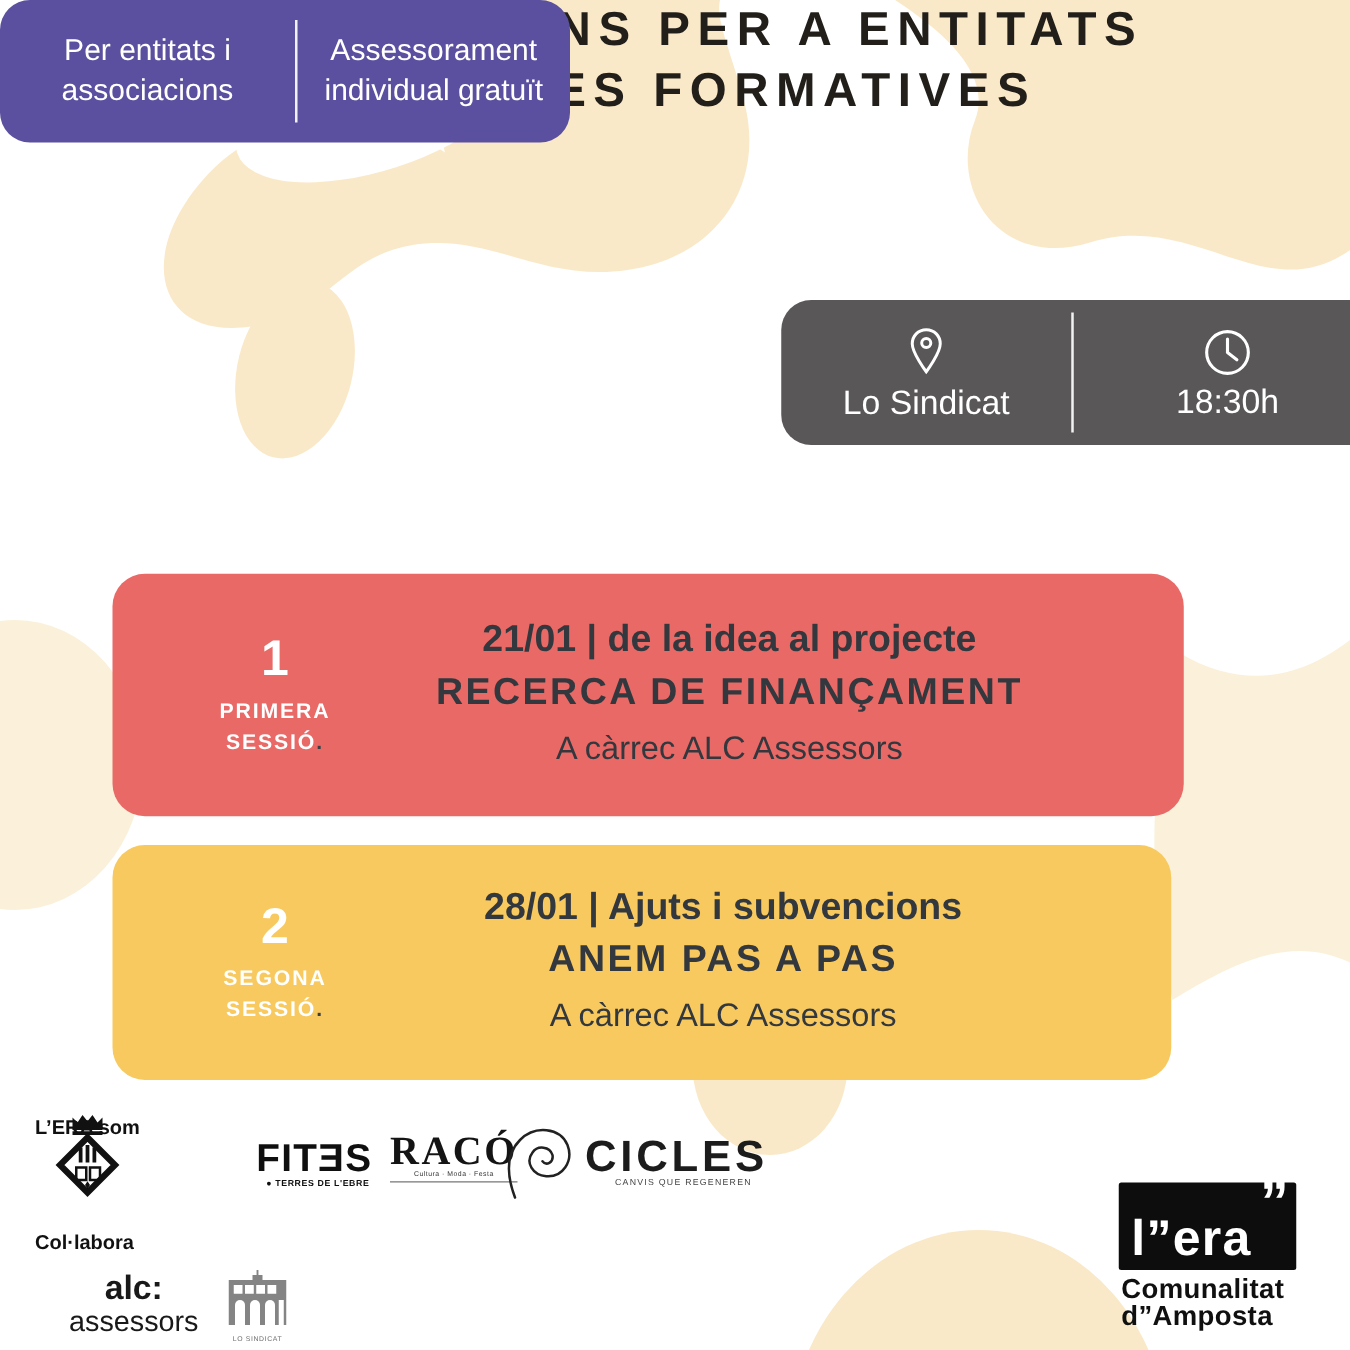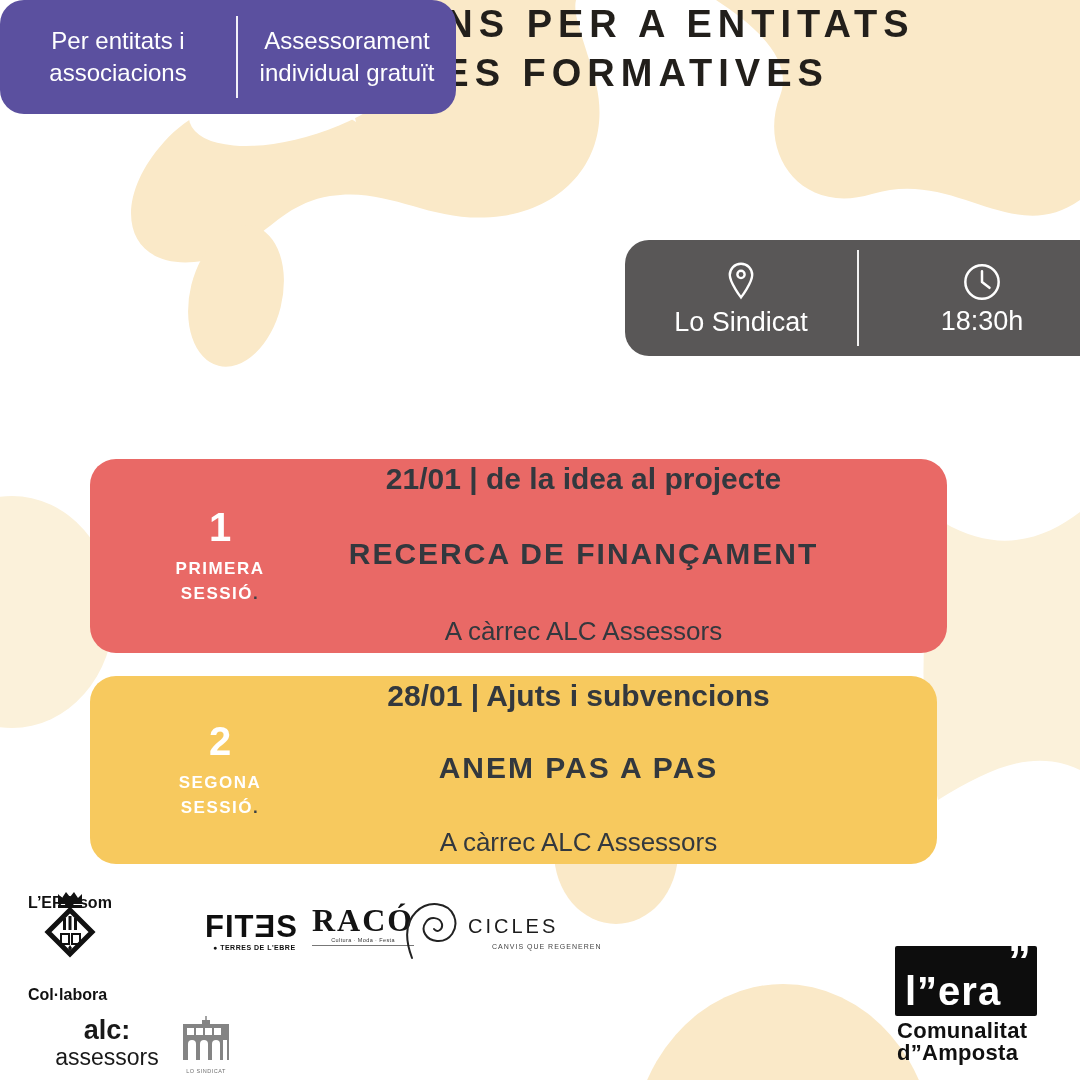--- a/index.html
+++ b/index.html
@@ -35,37 +35,37 @@
   
   .card{left:90px;border-radius:26px;}
   .card.s1{top:459px;width:857px;height:194px;background:#E96966;}
   .card.s2{top:676px;width:847px;height:188px;background:#F7C95E;}
   .card-left{position:absolute;left:40px;top:0;bottom:0;width:180px;text-align:center;
     display:flex;flex-direction:column;justify-content:center;color:#fff;}
   .card-num{font-size:40px;font-weight:800;line-height:42px;margin-bottom:8px;}
   .card-ord{font-size:17px;font-weight:800;letter-spacing:1.5px;line-height:25px;}
   .dark-dot{color:#3a3f45;}
   .card-body{position:absolute;left:210px;right:80px;top:0;bottom:0;text-align:center;
-    display:flex;flex-direction:column;justify-content:space-between;color:#33383E;}
+    display:flex;flex-direction:column;justify-content:center;color:#33383E;}
   .card-headline{font-size:30px;font-weight:700;line-height:40px;}
   .card-topic{font-size:30px;font-weight:800;letter-spacing:2px;line-height:44px;}
   .card-speaker{font-size:26px;font-weight:400;line-height:44px;}
 
   
   .sec-head{font-size:16px;font-weight:700;color:#111;}
   .ajt-text{left:100px;top:903px;font-size:19px;font-weight:700;color:#1b1b1b;line-height:25px;}
   .fites{left:205px;top:911px;color:#0f0f0f;}
   .fites-name{font-size:31px;font-weight:800;letter-spacing:1px;line-height:32px;}
   .fites-tag{font-size:7px;font-weight:700;letter-spacing:.5px;margin-top:1px;padding-left:8px;}
   .raco{left:312px;top:903px;color:#141414;text-align:center;}
   .raco-name{font-family:"Liberation Serif",serif;font-size:32px;font-weight:700;letter-spacing:2px;line-height:34px;}
   .raco-tag{font-size:5.5px;letter-spacing:.4px;border-bottom:1px solid #777;padding-bottom:2px;color:#333;}
   .cicles{left:404px;top:898px;display:flex;align-items:center;color:#1c1c1c;}
   .cicles-text{margin-left:6px;}
-  .cicles-name{font-size:20px;font-weight:400;letter-spacing:3px;line-height:34px;}
+  .cicles-name{font-size:35px;font-weight:700;letter-spacing:3px;line-height:34px;}
   .cicles-tag{font-size:7px;font-weight:400;letter-spacing:1px;color:#444;margin-top:0;padding-left:24px;}
   .alc{left:52px;top:1016px;text-align:center;color:#191919;width:110px;}
   .alc-1{font-size:27px;font-weight:800;line-height:28px;}
   .alc-2{font-size:23px;font-weight:400;line-height:26px;}
   .sindicat{left:178px;top:1016px;width:56px;text-align:center;color:#7c7c7c;}
   .sindicat-label{font-size:5.5px;letter-spacing:.5px;color:#6f6f6f;margin-top:2px;}
 
   
   .brand-box{left:895px;top:946px;width:142px;height:70px;background:#0d0d0d;border-radius:2px;}
   .brand-quote{position:absolute;top:-8px;right:6px;font-size:46px;font-weight:800;color:#fff;line-height:1;}

